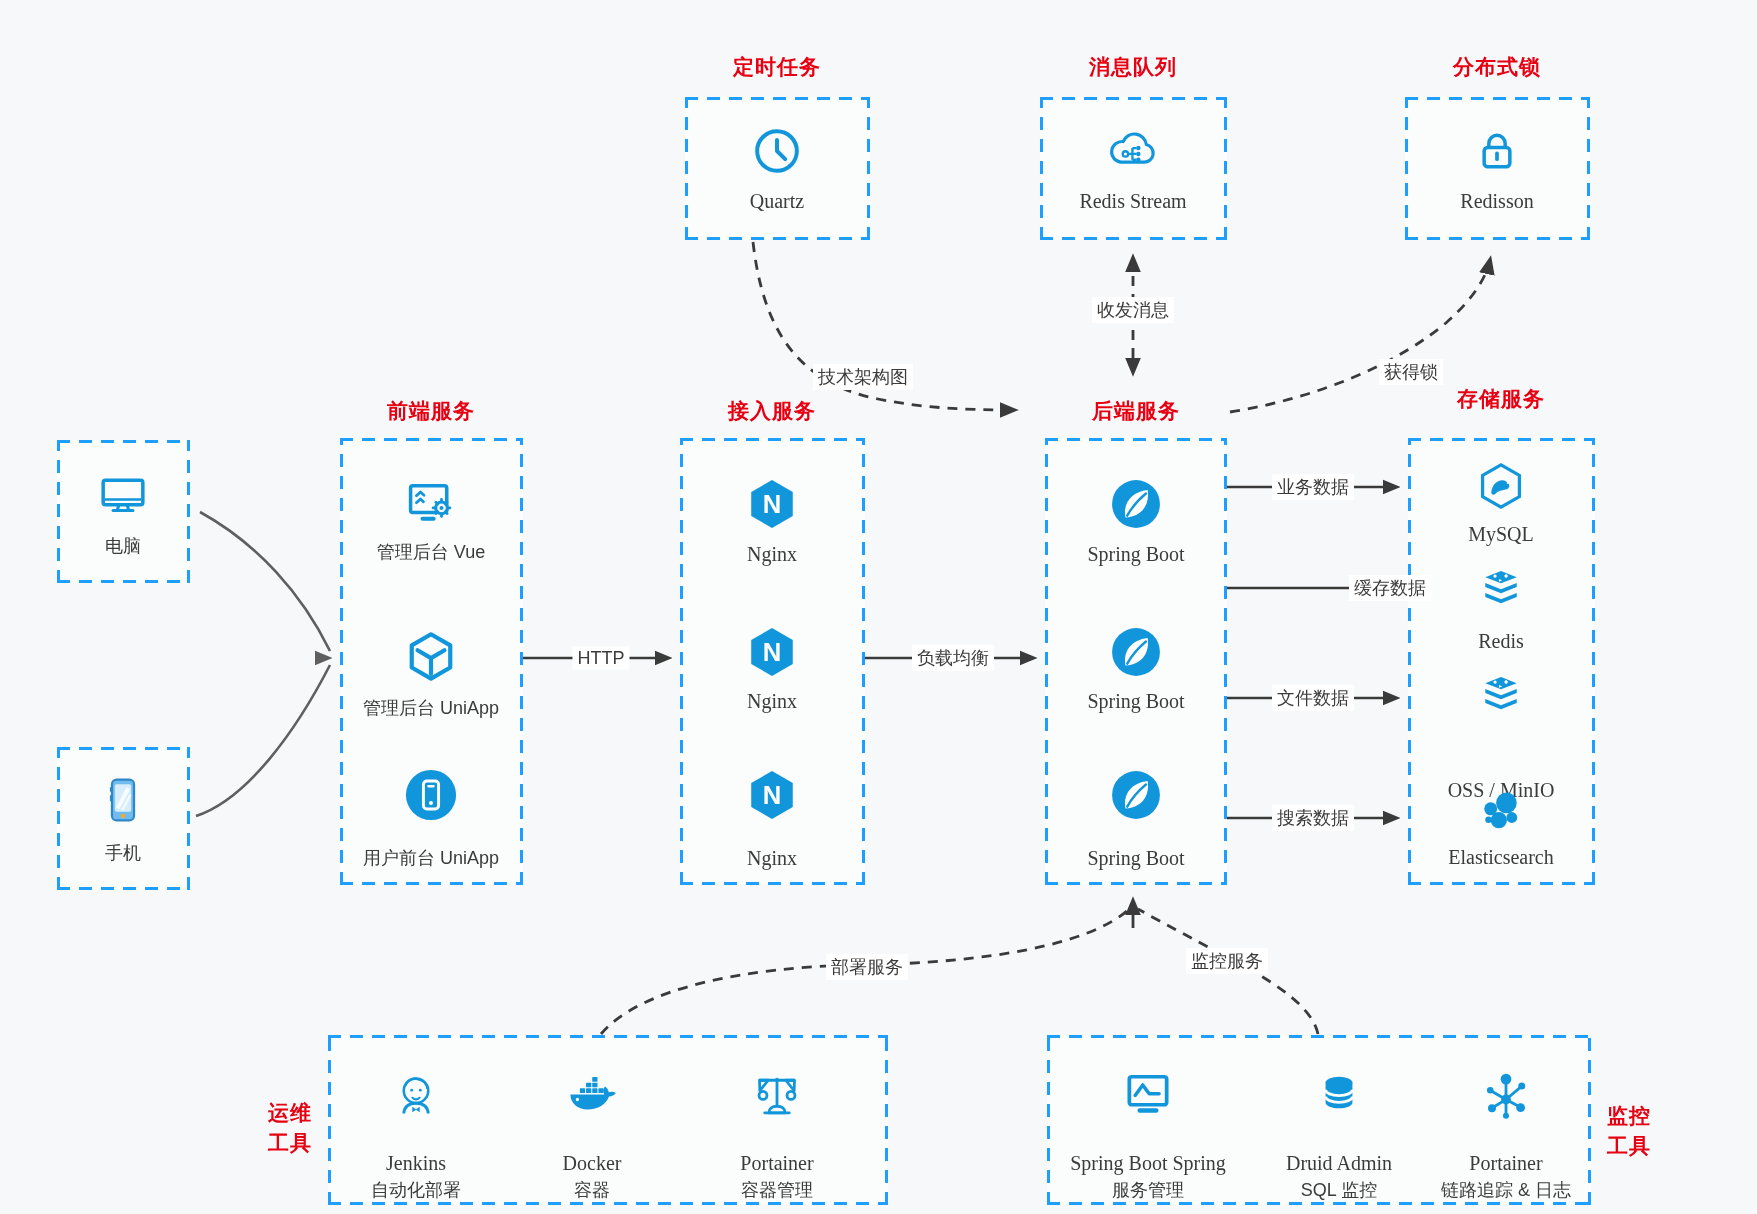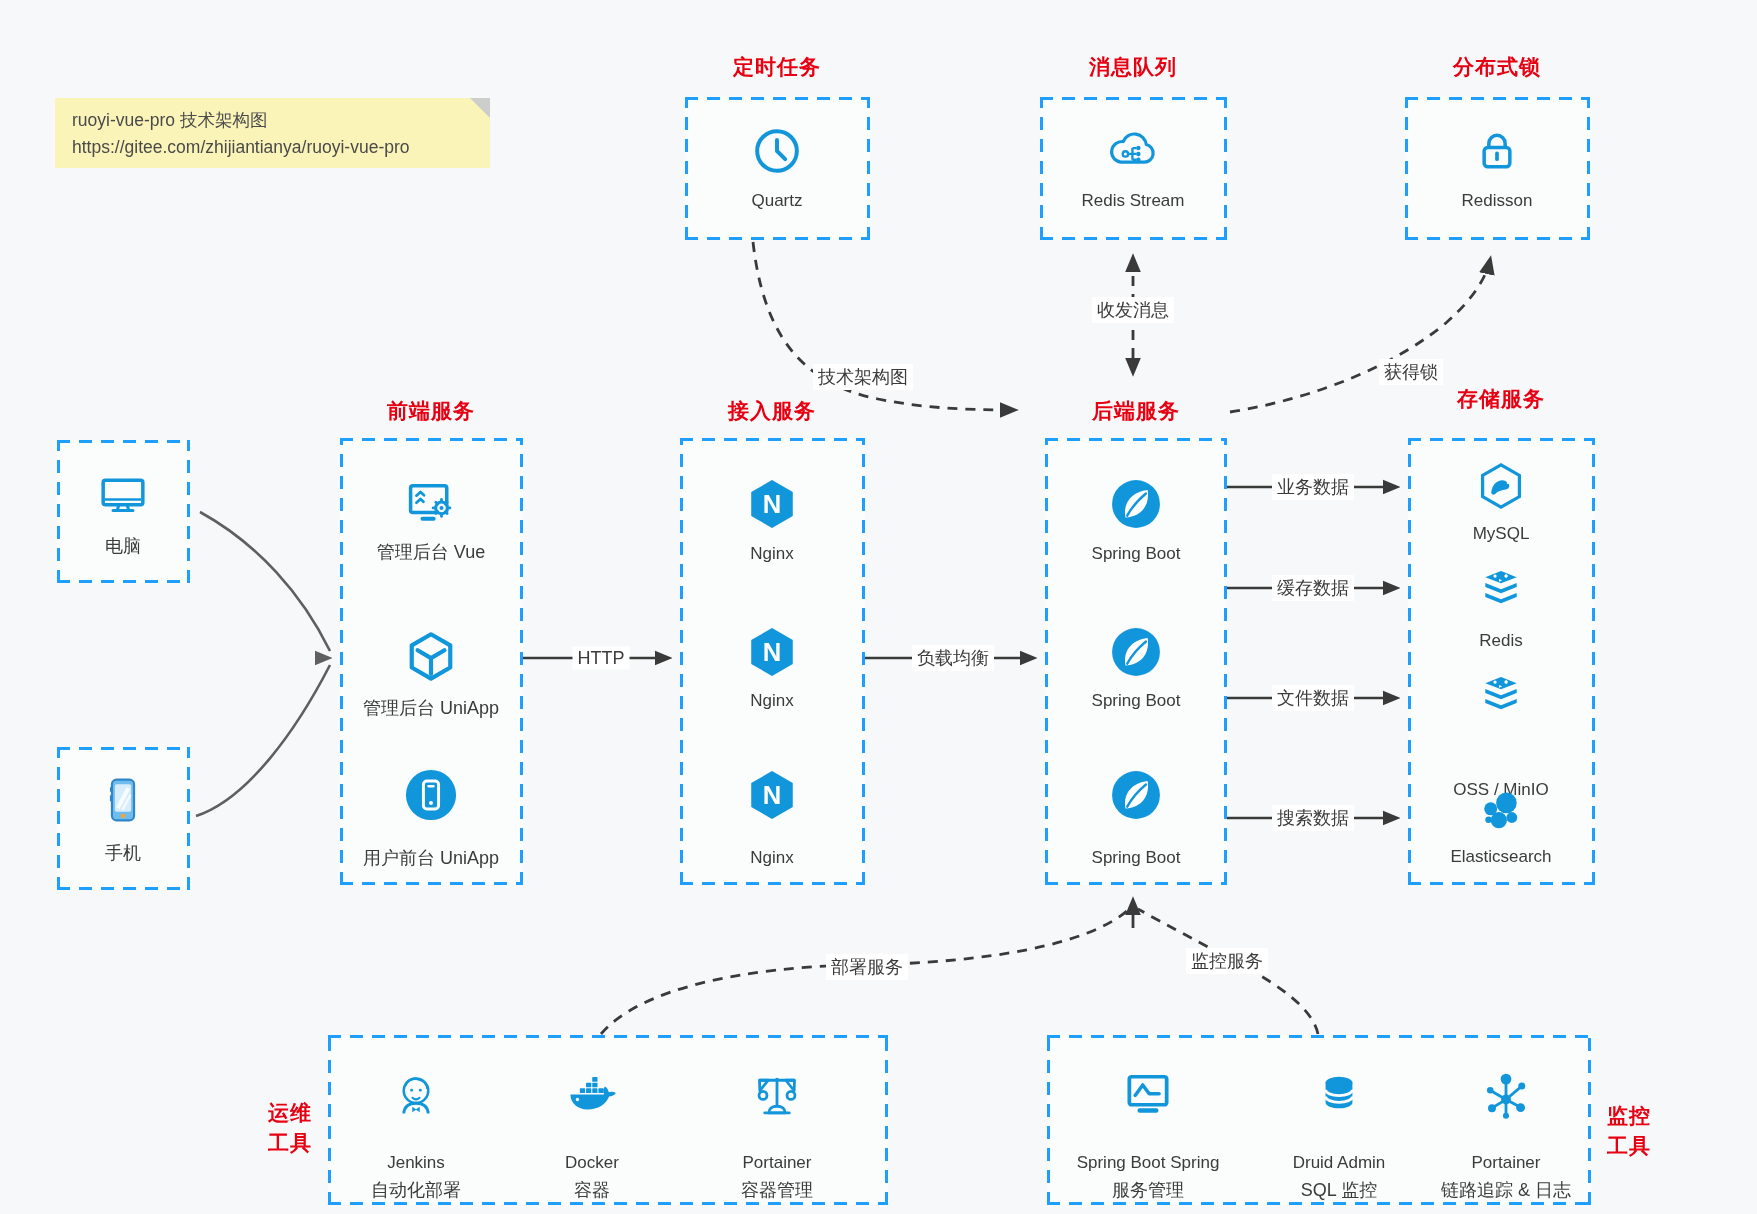--- a/index.html
+++ b/index.html
@@ -12,40 +12,35 @@
       repeating-linear-gradient(90deg,var(--bb) 0 13px,transparent 13px 22px),
       repeating-linear-gradient(0deg,var(--bb) 0 13px,transparent 13px 22px),
       repeating-linear-gradient(0deg,var(--bb) 0 13px,transparent 13px 22px);
     background-position:0 0,0 100%,0 0,100% 0;
     background-size:100% 3.4px,100% 3.4px,3.4px 100%,3.4px 100%;
     background-repeat:no-repeat;}
   .icon{position:absolute;width:56px;height:56px;transform:translate(-50%,-50%);}
   .icon svg{width:100%;height:100%;display:block;}
   .i50{width:52px;height:52px;}
   .lbl{position:absolute;transform:translate(-50%,-50%);font-size:18px;color:var(--dark);white-space:nowrap;}
-  .lbl.en{font-size:17px;}
+  .lbl.en{font-size:20px;font-family:Liberation Serif, serif;}
   .rt{position:absolute;transform:translate(-50%,-50%);font-size:21px;font-weight:bold;color:var(--red);white-space:nowrap;letter-spacing:1px;}
   .rt2{position:absolute;transform:translate(-50%,-50%);font-size:21px;font-weight:bold;color:var(--red);text-align:right;line-height:30px;letter-spacing:1px;}
   .elabel{position:absolute;transform:translate(-50%,-50%);background:#FFFFFF;padding:1px 5px;font-size:18px;color:var(--dark);white-space:nowrap;}
   #wires{position:absolute;left:0;top:0;pointer-events:none;}
   #note{position:absolute;left:55px;top:98px;width:435px;height:70px;background:#FBF4B9;
         color:#4A4A4A;font-size:17.5px;line-height:27px;padding:9px 0 0 17px;box-sizing:border-box;}
   #note .fold{position:absolute;right:0;top:0;width:0;height:0;
         border-top:20px solid #CDCDCB;border-left:20px solid transparent;}
 </style>
 </head>
 <body>
 
 <div id="canvas">
 
-  <div id="note">
-    <div class="fold"></div>
-    <div>ruoyi-vue-pro 技术架构图</div>
-    <div>https://gitee.com/zhijiantianya/ruoyi-vue-pro</div>
-  </div>
 
   <div class="rt" style="left:777px;top:67px">定时任务</div>
   <div class="dbox" style="left:685px;top:97px;width:185px;height:143px"></div>
   <div class="icon" style="left:777px;top:151px">
     <svg viewBox="0 0 48 48">
         <circle cx="24" cy="24" r="17" fill="none" stroke="#1296DB" stroke-width="3.4"></circle>
         <path d="M24 14.5 V24 L31 31" fill="none" stroke="#1296DB" stroke-width="3.4" stroke-linecap="round" stroke-linejoin="round"></path>
       </svg>
   </div>
   <div class="lbl en" style="left:777px;top:201px">Quartz</div>
@@ -350,21 +345,21 @@
       <path d="M1230 412 C1320 398 1400 362 1447 322 C1473 299 1486 278 1490 260" marker-end="url(#ah)"></path>
       <path d="M601 1034 C640 988 745 967 858 965 C990 963 1090 944 1128 910"></path>
       <path d="M1318 1034 C1313 1010 1283 987 1238 963 C1203 944 1168 926 1138 909"></path>
     </g>
     <path d="M1133 928 V901" fill="none" stroke="#3A3A3A" stroke-width="2.8" marker-end="url(#ah)"></path>
   </svg>
 
   <div class="elabel" style="left:601px;top:658px">HTTP</div>
   <div class="elabel" style="left:953px;top:658px">负载均衡</div>
   <div class="elabel" style="left:1313px;top:487px">业务数据</div>
-  <div class="elabel" style="left:1313px;top:588px">缓存数据</div>
+  <div class="elabel" style="left:1390px;top:588px">缓存数据</div>
   <div class="elabel" style="left:1313px;top:698px">文件数据</div>
   <div class="elabel" style="left:1313px;top:818px">搜索数据</div>
   <div class="elabel" style="left:863px;top:377px">技术架构图</div>
   <div class="elabel" style="left:1133px;top:310px">收发消息</div>
   <div class="elabel" style="left:1411px;top:372px">获得锁</div>
   <div class="elabel" style="left:867px;top:967px">部署服务</div>
   <div class="elabel" style="left:1227px;top:961px">监控服务</div>
 
 </div>
 

